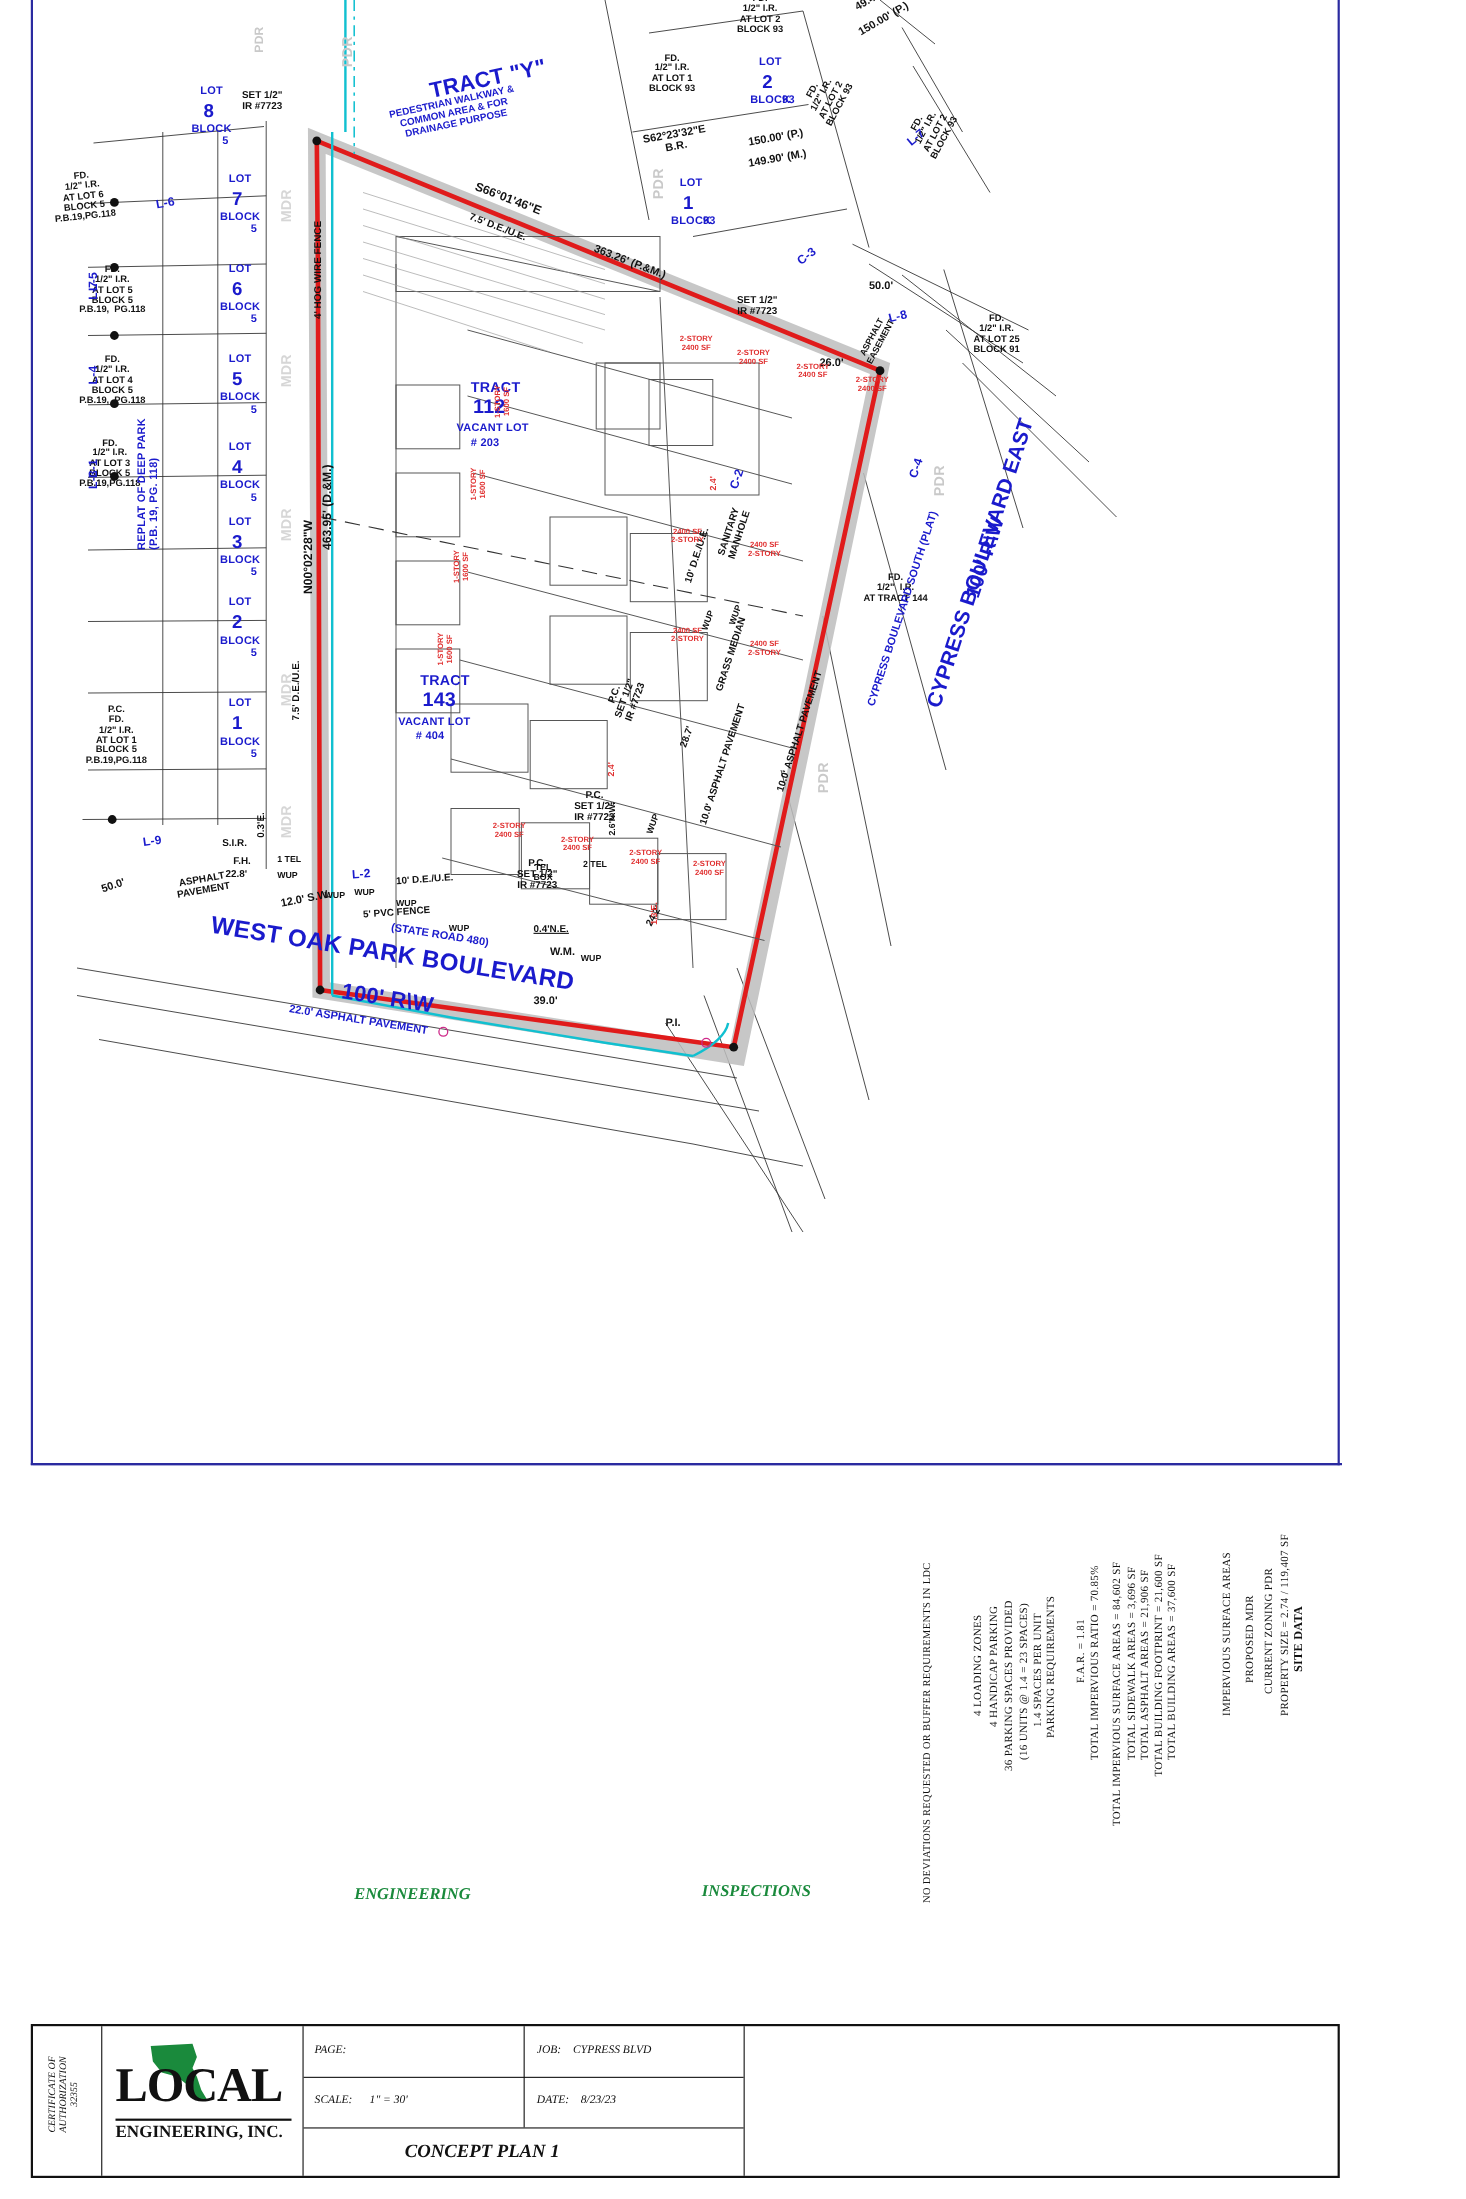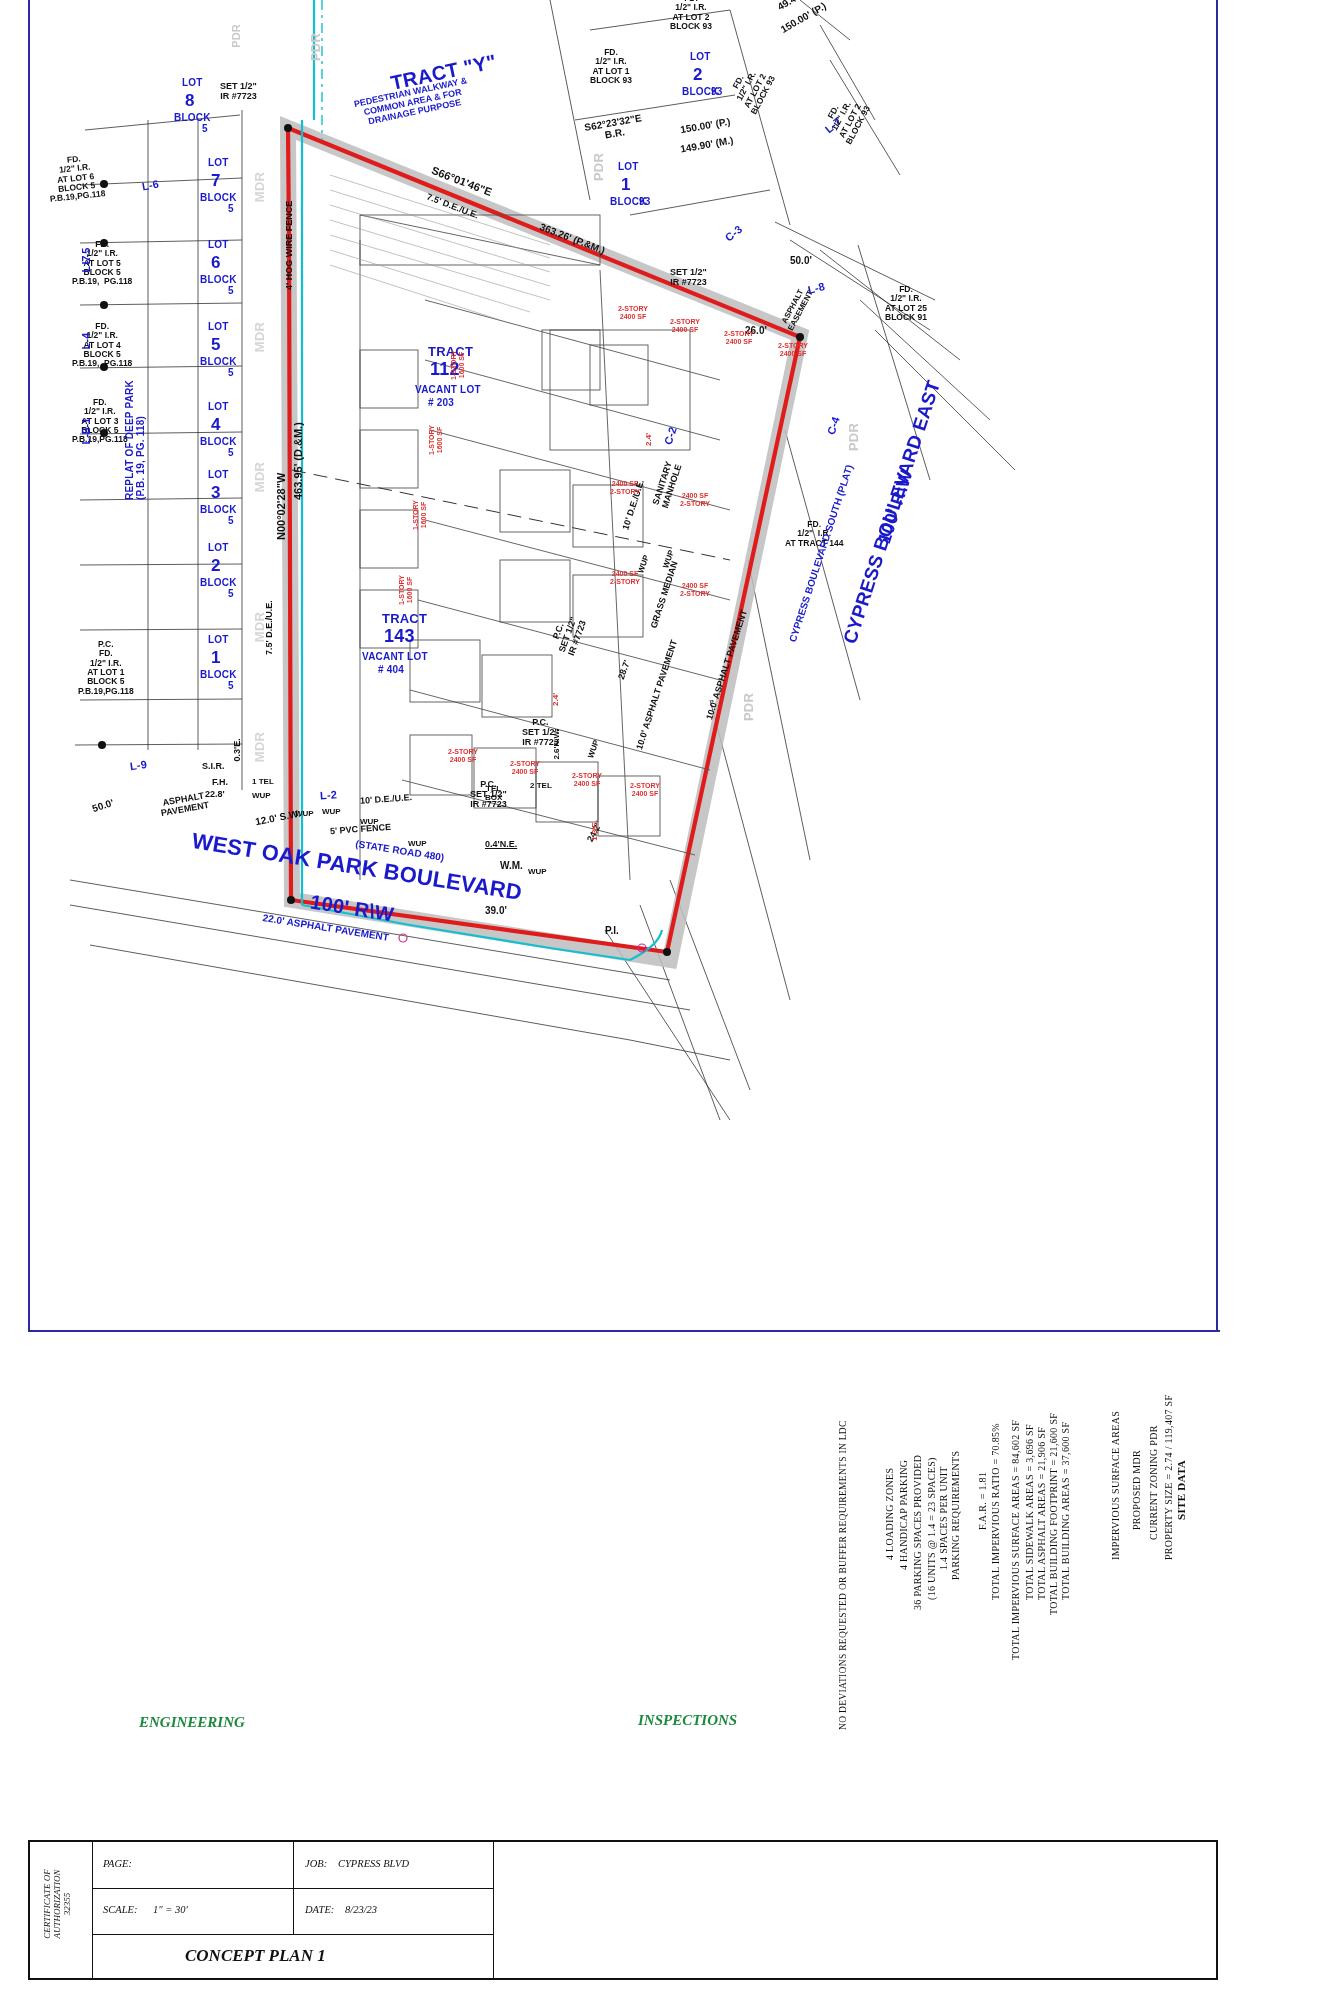--- a/index.html
+++ b/index.html
@@ -474,20 +474,28 @@
   </div>
 
   <div class="titleblock">
 
     <div class="tb-cert">
       <div class="cert-v" style="left:12px;top:122px;width:120px;">CERTIFICATE OF
 AUTHORIZATION
 32355</div>
     </div>
 
+    <div class="tb-logo">
+      <svg class="fl-shape" style="left:42px;top:12px;" width="58" height="60" viewBox="0 0 58 60">
+        <path d="M2 6 L40 4 L44 16 L40 26 L44 34 L48 46 L54 56 L44 54 L36 42 L26 34 L12 30 L4 20 Z" fill="#1a8a3c"></path>
+      </svg>
+      <div class="logo-word" style="left:12px;top:28px;font-size:44px;letter-spacing:-1px;">LOCAL</div>
+      <div style="position:absolute;left:12px;top:84px;width:160px;border-top:2px solid #111;"></div>
+      <div class="logo-word" style="left:12px;top:88px;font-size:15.5px;">ENGINEERING, INC.</div>
+    </div>
 
     <div class="tb-mid">
       <div class="tb-h" style="top:46px;"></div>
       <div class="tb-h" style="top:92px;"></div>
       <div class="tb-v" style="left:200px;height:92px;top:0;border-left:1.2px solid #111;"></div>
 
       <div class="hdrgreen" style="left:46px;top:-128px;">ENGINEERING</div>
 
       <div class="tbtext" style="left:10px;top:16px;">PAGE:</div>
       <div class="tbtext" style="left:60px;top:16px;"></div>

